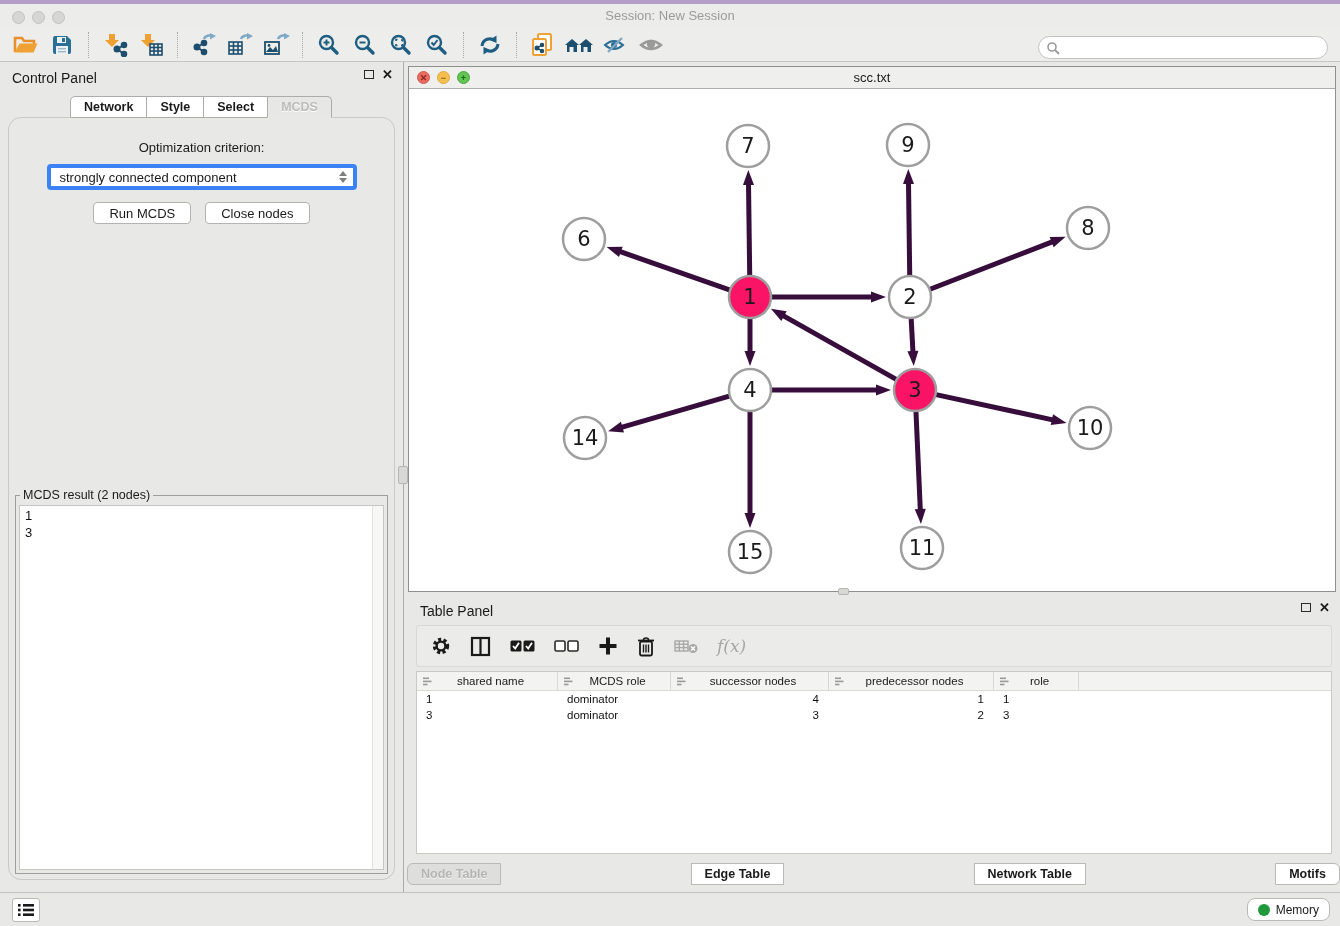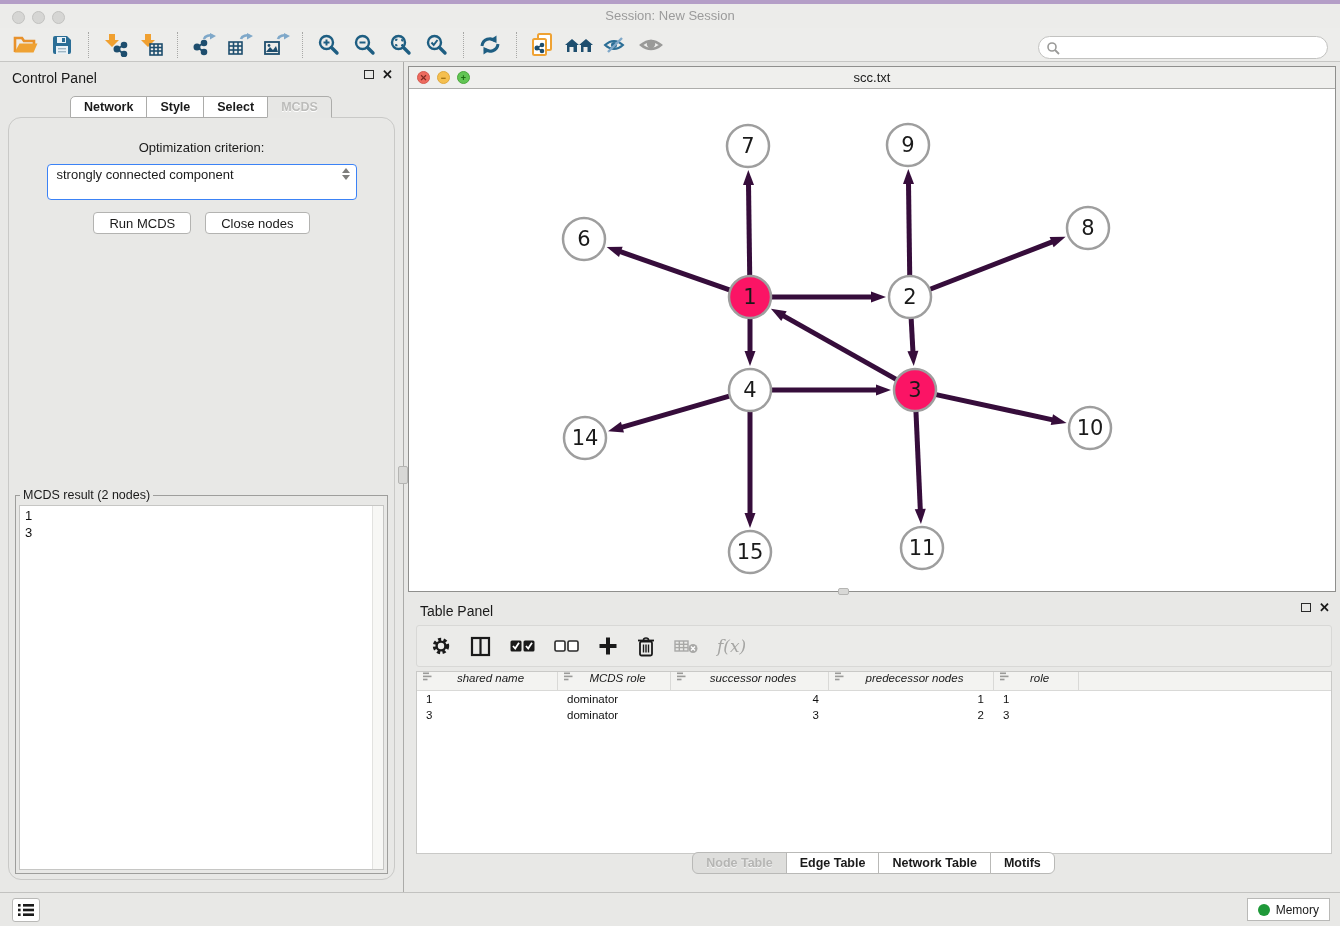--- a/index.html
+++ b/index.html
@@ -24,21 +24,21 @@
   .panel-ctrls { position:absolute; right:10px; top:7px; display:flex; gap:8px; align-items:center; }
   .float-glyph { display:inline-block; width:10px; height:9px; border:1.5px solid #2A2A2A; }
   .close-glyph { font-size:13px; font-weight:bold; color:#1A1A1A; line-height:11px; }
 
   .cp-tabs { position:absolute; left:0; right:0; top:34px; display:flex; justify-content:center; z-index:2; }
   .cp-tab { height:22px; line-height:20px; padding:0 13px; font-size:12.5px; font-weight:bold; color:#1A1A1A; background:#fff; border:1px solid #ACACAA; margin-left:-1px; }
   .cp-tab:first-child { border-radius:5px 0 0 0; }
   .cp-tab.active { background:#E7E7E5; color:#BCBCBA; text-shadow:0 1px 0 #fff; border-radius:0 5px 0 0; border-bottom-color:#E7E7E5; }
   .cp-inner { position:absolute; left:8px; right:8px; top:55px; bottom:12px; background:#E8E8E6; border:1px solid #C9C9C7; border-radius:13px; }
   .opt-label { margin-top:22px; text-align:center; font-size:13px; color:#1A1A1A; }
-  .criterion-select { position:relative; margin:9px auto 0; width:310px; height:36px; background:#fff; border:1px solid #3b82f6; border-radius:4px; font-size:13px; line-height:20px; padding-left:9px; color:#1A1A1A; }
+  .criterion-select { position:relative; margin:9px auto 0; width:310px; height:26px; background:#fff; border:4px solid #3b82f6; border-radius:4px; font-size:13px; line-height:20px; padding-left:9px; color:#1A1A1A; }
   .sel-arrows { position:absolute; right:6px; top:3px; display:flex; flex-direction:column; gap:2px; }
   .sel-arrows i { width:0; height:0; border-left:4px solid transparent; border-right:4px solid transparent; }
   .sel-arrows .up { border-bottom:5px solid #7E7E7C; }
   .sel-arrows .dn { border-top:5px solid #7E7E7C; }
   .cp-buttons { margin-top:12px; display:flex; justify-content:center; gap:14px; }
   .cp-btn { height:22px; background:#fff; border:1px solid #B3B3B1; border-radius:4px; font-size:13px; padding:0 15px; color:#1A1A1A; font-family:"Liberation Sans",sans-serif; }
   .result-box { position:absolute; left:6px; right:6px; top:370px; bottom:5px; border:1px solid #9E9E9C; padding:3px; }
   .result-box legend { font-size:12.5px; padding:0 3px; margin-left:1px; color:#1A1A1A; }
   .result-area { position:relative; width:100%; height:100%; background:#fff; border:1px solid #C6C6C4; font-size:13px; line-height:17px; padding:1px 5px; color:#111; }
   .result-scroll { position:absolute; right:0; top:0; bottom:0; width:11px; background:#F7F7F5; border-left:1px solid #E2E2E0; }
@@ -55,34 +55,34 @@
   .wl.red { background:#ED6A5E; border:1px solid #D55A50; color:#7E2A22; }
   .wl.yellow { background:#F5BF4F; border:1px solid #DFA93D; color:#8E5F00; }
   .wl.green { background:#62C554; border:1px solid #4AA73C; color:#1D6E12; }
   .net-canvas { position:relative; width:926px; height:502px; background:#fff; }
 
   
   .table-panel { position:absolute; left:408px; top:595px; width:932px; height:293px; background:#E8E8E6; }
   .tp-toolbar { position:absolute; left:8px; right:8px; top:30px; height:42px; background:#EBEBE9; border:1px solid #D8D8D6; border-radius:3px; display:flex; align-items:center; padding-left:14px; gap:19px; }
   .tp-table { position:absolute; left:8px; right:8px; top:76px; bottom:34px; background:#fff; border:1px solid #C9C9C7; overflow:hidden; }
   .tp-head { display:flex; height:19px; background:#F3F3F1; border-bottom:1px solid #D9D9D7; }
-  .tp-hcell { display:flex; border-right:1px solid #D9D9D7; font-size:11.5px; color:#1A1A1A; padding-left:6px;font-style:italic; }
+  .tp-hcell { display:flex; align-items:center; border-right:1px solid #D9D9D7; font-size:11.5px; color:#1A1A1A; padding-left:6px; }
   .tp-hcell span { flex:1; text-align:center; padding-right:8px; }
   .tp-row { display:flex; height:16px; font-size:11.5px; color:#111; align-items:center; }
   .tp-cell { overflow:hidden; white-space:nowrap; }
-  .tp-tabs { position:absolute; left:0; right:0; bottom:14px; display:flex; justify-content:center; }
+  .tp-tabs { position:absolute; left:0; right:0; bottom:3px; display:flex; justify-content:space-between; }
   .tp-tab { height:22px; line-height:20px; padding:0 13px; font-size:12.5px; font-weight:bold; color:#1A1A1A; background:#fff; border:1px solid #B9B9B7; margin-left:-1px; }
   .tp-tab:first-child { border-radius:6px 0 0 6px; }
   .tp-tab:last-child { border-radius:0 6px 6px 0; }
   .tp-tab.active { background:#DEDEDC; color:#B5B5B3; text-shadow:0 1px 0 #F5F5F5; }
 
   
   .status-bar { position:absolute; left:0; top:892px; width:1340px; height:34px; background:#E8E8E6; border-top:1px solid #C2C2C0; }
   .list-btn { position:absolute; left:12px; top:5px; width:28px; height:24px; background:#fff; border:1px solid #B9B9B7; border-radius:3px; display:flex; align-items:center; justify-content:center; }
-  .memory-btn { position:absolute; right:10px; top:5px; height:23px; background:#fff; border:1px solid #B9B9B7; border-radius:0; display:flex; align-items:center; gap:6px; padding:0 10px; font-size:12px; color:#1A1A1A; }
+  .memory-btn { position:absolute; right:10px; top:5px; height:23px; background:#fff; border:1px solid #B9B9B7; border-radius:8px; display:flex; align-items:center; gap:6px; padding:0 10px; font-size:12px; color:#1A1A1A; }
   .mem-dot { width:12px; height:12px; border-radius:50%; background:#1F9939; }
   .gray { color:#A5A5A3; }
 </style>
 </head>
 <body>
 
 <div class="top-strip"></div>
 <div class="titlebar">
   <span class="tl-dot" style="left:12px"></span>
   <span class="tl-dot" style="left:32px"></span>

